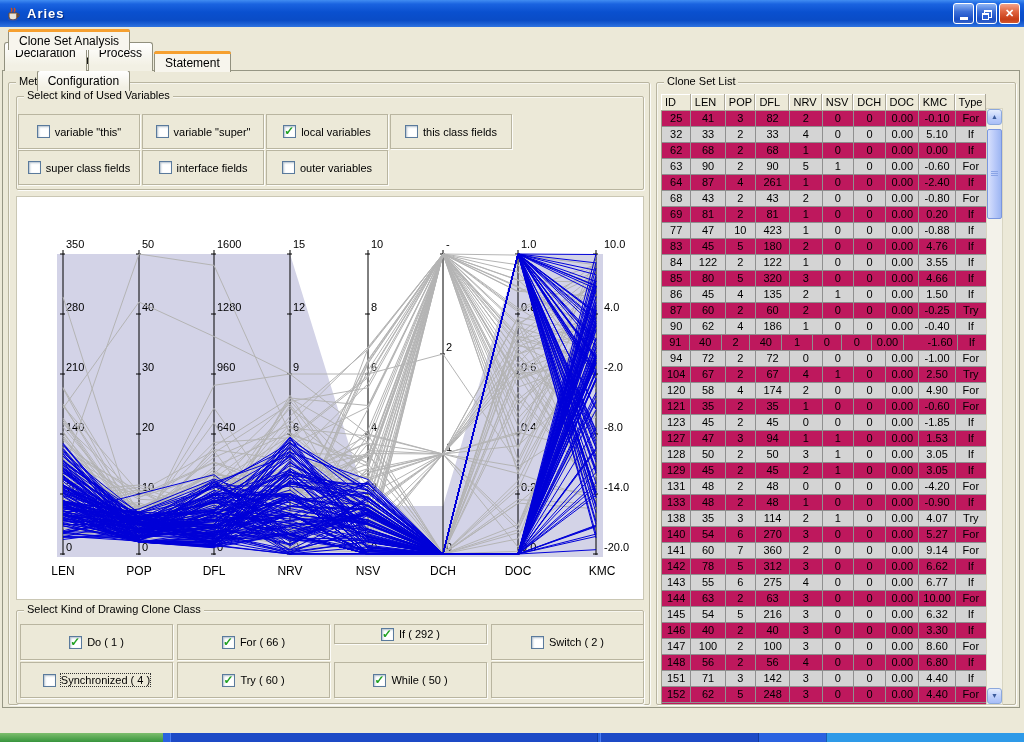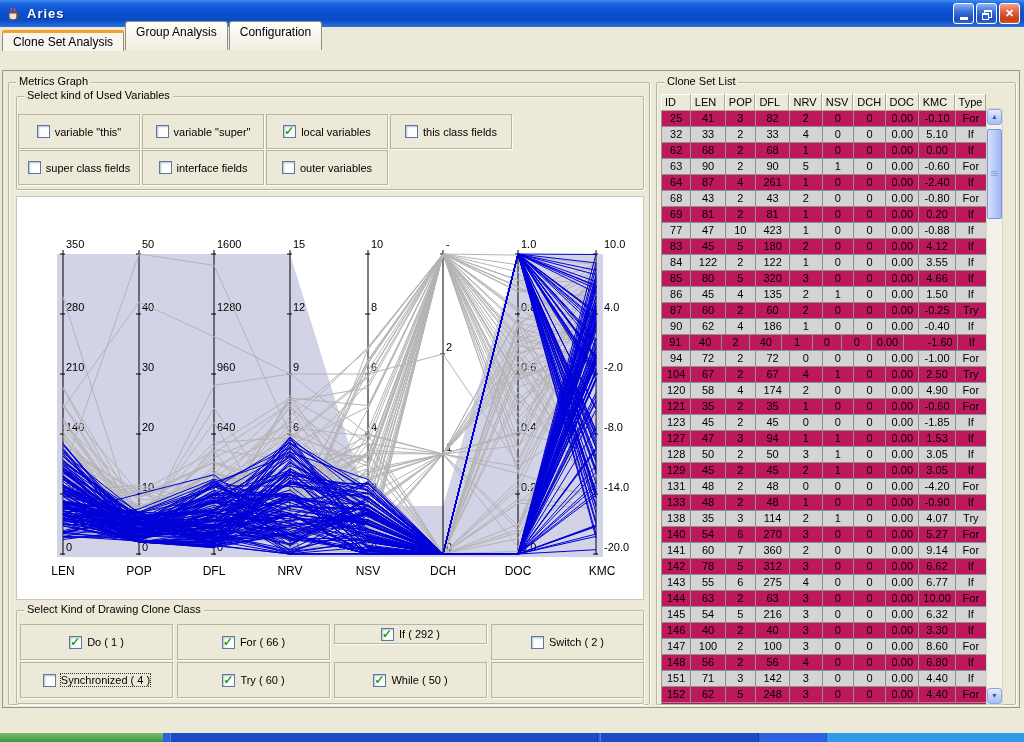--- a/index.html
+++ b/index.html
@@ -18,21 +18,21 @@
     display:flex;align-items:center;justify-content:center;font-size:11px;font-weight:bold;box-sizing:border-box;}
   .btn-blue{background:linear-gradient(180deg,#8fb5f5,#3c6fd8 40%,#1a4ec4 80%,#3763c8);}
   .btn-close{background:linear-gradient(180deg,#f4a289,#e06540 40%,#c73d16 80%,#d2572e);}
   .min-glyph{width:8px;height:3px;background:#fff;margin-top:9px;}
   .restore-glyph{position:relative;width:9px;height:8px;}
   .restore-glyph:before{content:"";position:absolute;left:2px;top:0;width:6px;height:5px;border:1px solid #fff;border-top-width:2px;}
   .restore-glyph:after{content:"";position:absolute;left:0;top:3px;width:5px;height:4px;border:1px solid #fff;border-top-width:2px;background:#2a5fd3;}
 
   
   .tabrow{position:absolute;display:flex;align-items:flex-end;}
-  #main-tabs{left:2px;top:29px;height:21px;}
+  #main-tabs{left:8px;top:29px;height:21px;flex-direction:column;}
   #sub-tabs{left:4px;top:50px;height:21px;}
   .tab{position:relative;border:1px solid #91907e;border-bottom:none;border-radius:3px 3px 0 0;
     background:linear-gradient(180deg,#ffffff,#f2f0e4 80%);padding:3px 10px 3px 10px;margin-right:1px;
     font-size:12px;height:29px;box-sizing:border-box;z-index:1;}
   .tab.sel{background:#f7f5ed;height:21px;padding-top:4px;z-index:3;margin-bottom:-1px;}
   .tab.sel:before{content:"";position:absolute;left:-1px;top:-1px;right:-1px;height:3px;
     background:#f6a030;border-radius:3px 3px 0 0;}
 
   
   #content-panel{position:absolute;left:2px;top:70px;width:1018px;height:638px;
@@ -116,20 +116,25 @@
       <div class="tb-btn btn-close">
           <span>✕</span>
         </div>
     </div>
   </div>
 
   <div id="main-tabs" class="tabrow">
       <div class="tab sel">Clone Set Analysis</div>
       <div class="tab">Group Analysis</div>
       <div class="tab">Configuration</div>
+    </div>
+  <div id="sub-tabs" class="tabrow">
+      <div class="tab">Declaration</div>
+      <div class="tab">Process</div>
+      <div class="tab sel">Statement</div>
     </div>
 
   <div id="content-panel"></div>
 
   <div class="groupbox" style="left:8px;top:82px;width:642px;height:623px;">
     <span class="gb-legend">Metrics Graph</span>
   </div>
   <div class="groupbox" style="left:16px;top:96px;width:628px;height:94px;">
     <span class="gb-legend">Select kind of Used Variables</span>
   </div>
@@ -650,21 +655,21 @@
       </div>
       <div class="trow">
         <div class="td" style="flex: 29 0 0px;">83</div>
         <div class="td" style="flex: 34 0 0px;">45</div>
         <div class="td" style="flex: 30 0 0px;">5</div>
         <div class="td" style="flex: 34 0 0px;">180</div>
         <div class="td" style="flex: 32 0 0px;">2</div>
         <div class="td" style="flex: 31 0 0px;">0</div>
         <div class="td" style="flex: 32 0 0px;">0</div>
         <div class="td" style="flex: 33 0 0px;">0.00</div>
-        <div class="td" style="flex: 36 0 0px;">4.12</div>
+        <div class="td" style="flex: 36 0 0px;">4.76</div>
         <div class="td" style="flex: 31 0 0px;">If</div>
       </div>
       <div class="trow alt">
         <div class="td" style="flex: 29 0 0px;">84</div>
         <div class="td" style="flex: 34 0 0px;">122</div>
         <div class="td" style="flex: 30 0 0px;">2</div>
         <div class="td" style="flex: 34 0 0px;">122</div>
         <div class="td" style="flex: 32 0 0px;">1</div>
         <div class="td" style="flex: 31 0 0px;">0</div>
         <div class="td" style="flex: 32 0 0px;">0</div>

